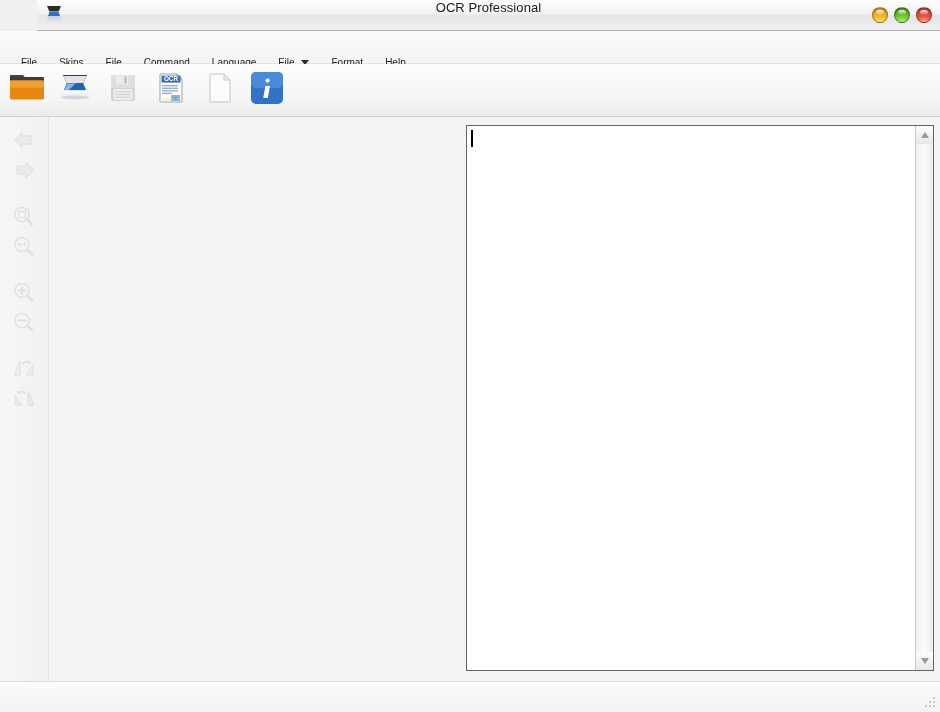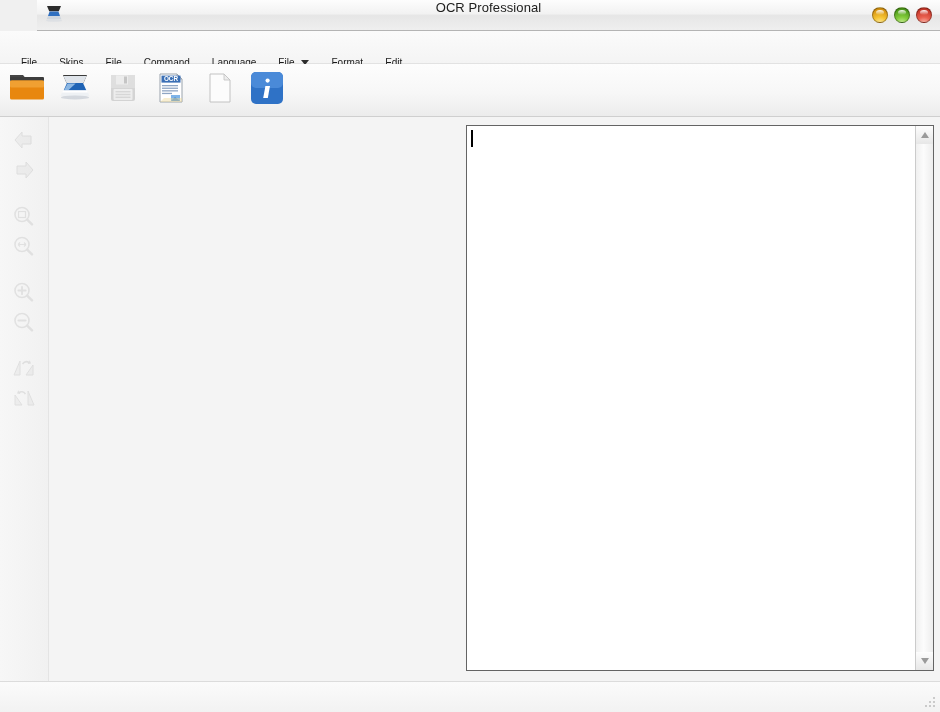--- a/index.html
+++ b/index.html
@@ -297,21 +297,21 @@
       <span>Language</span>
     </div>
     <div class="menu-item">
       <span>File</span>
       <span class="caret"></span>
     </div>
     <div class="menu-item">
       <span>Format</span>
     </div>
     <div class="menu-item">
-      <span>Edit</span>
+      <span>Help</span>
     </div>
   </div>
 
   <div class="toolbar">
 
     <div class="tbtn">
       <span>
         <svg width="38" height="34" viewBox="0 0 38 34">
           <path d="M2 4 h13 l2.6 3.2 H2 Z" fill="#444"></path>
           <rect x="2" y="6" width="34" height="4" rx="1" fill="#3c3c3c"></rect>

